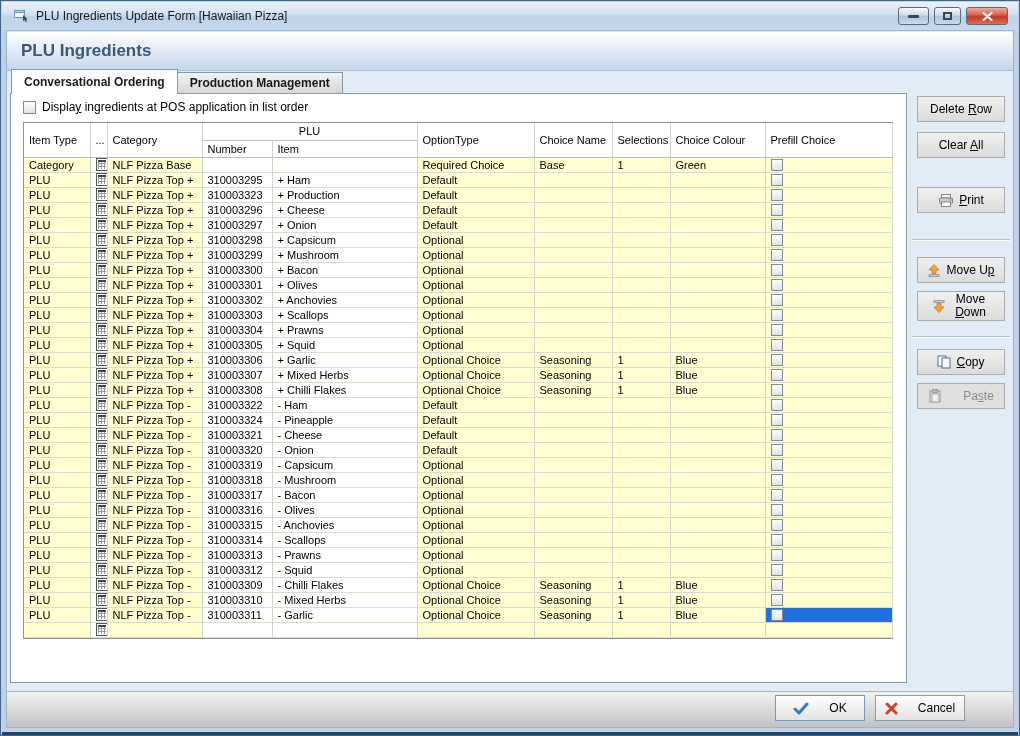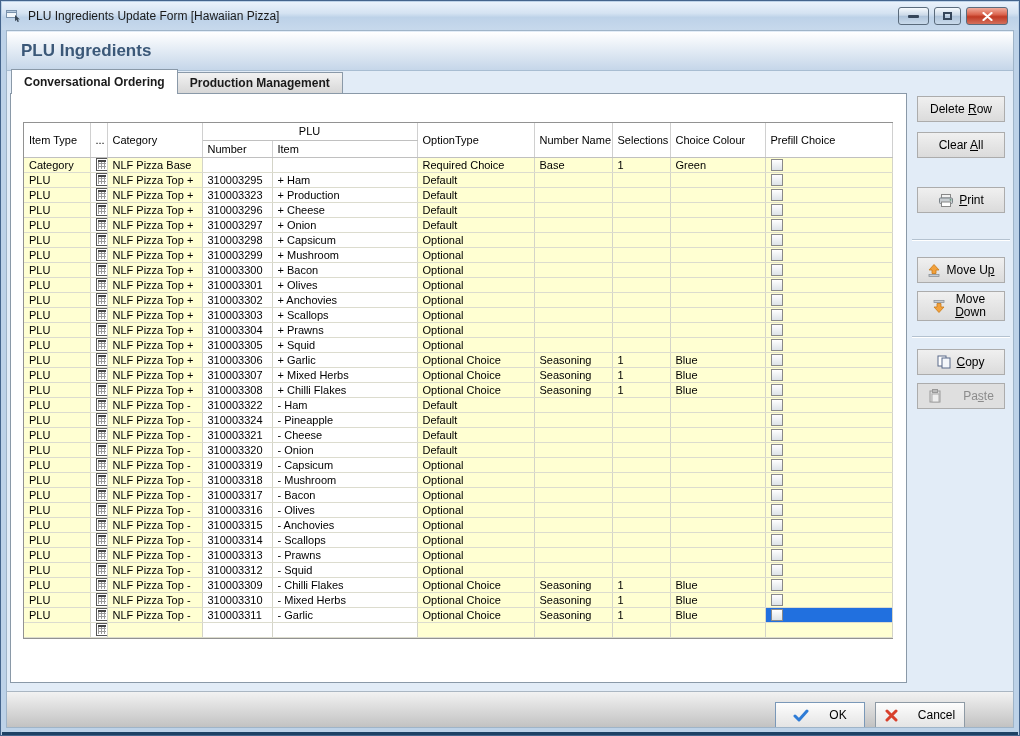--- a/index.html
+++ b/index.html
@@ -7,21 +7,21 @@
   u { text-decoration:underline; }
 
   .window { position:relative; width:1020px; height:736px; background:#BDD2E8;
             border:1px solid #44648C; overflow:hidden; }
   .window::after { content:""; position:absolute; left:1px; right:1px; bottom:0; height:3px;
                    background:#1E4164; }
 
   
   .titlebar { position:absolute; top:1px; left:1px; right:1px; height:28px;
               background:linear-gradient(#EAF2FB 0%, #D5E3F2 40%, #BDD2E8 55%, #C7D9EC 100%);
-              display:flex; align-items:center; padding-left:4px; }
+              display:flex; align-items:center; padding-left:12px; }
   .titlebar-title { font-size:12px; color:#1A1A1A; margin-left:6px; }
   .winbtns { position:absolute; right:10px; top:5px; display:flex; gap:5px; }
   .winbtn { height:18px; border:1px solid #5A6B7C; border-radius:3px;
             background:linear-gradient(#F6FAFD, #CBD9E8 45%, #AFC4DA 52%, #C9DAEB 100%);
             display:flex; align-items:center; justify-content:center; }
   .winbtn.min { width:31px; }
   .winbtn.max { width:27px; }
   .winbtn.close { width:42px;
             background:linear-gradient(#F0AC9C, #DC6650 40%, #C03A24 55%, #D4705C 100%); }
   .glyph-min { width:11px; height:3px; background:#35465A; border-radius:1px; }
@@ -82,21 +82,21 @@
              font-size:12px; color:#000; display:flex; align-items:center; justify-content:center;
              gap:5px; text-align:center; line-height:13px; }
   .sidebtn svg { flex:none; }
   .sidebtn.disabled { color:#8C8C8C; background:#DFDFDF;gap:21px; }
   .sep { position:absolute; left:905px; width:98px; height:2px;
          border-top:1px solid #B4C2D0; border-bottom:1px solid #FFFFFF; }
 
   
   .footer { position:absolute; left:0; right:0; bottom:0; height:36px;
             background:linear-gradient(#F2F2F2,#C2C2C2); border-top:1px solid #AAB6C2; }
-  .footbtn { position:absolute; top:10px; width:90px; height:26px;
+  .footbtn { position:absolute; top:3px; width:90px; height:26px;
              border:1px solid #8E9AA5; background:linear-gradient(#FDFDFD,#E4E4E4);
              font-size:12px; color:#000; display:flex; align-items:center; justify-content:center; gap:20px; }
   .footbtn.ok { left:768px; border-color:#7A98B8; }
   .footbtn.cancel { left:868px; }
 </style>
 </head>
 <body>
 
 <div class="window">
 
@@ -127,20 +127,24 @@
     <div class="page-header">
       <span>PLU Ingredients</span>
     </div>
 
     <div class="tabstrip">
       <div class="tab active">Conversational Ordering</div>
       <div class="tab inactive">Production Management</div>
     </div>
 
     <div class="tabpanel">
+      <div class="optionrow">
+        <span class="cb"></span>
+        <span>Displa<u>y</u> ingredients at POS application in list order</span>
+      </div>
 
       <div class="gridwrap">
         <table class="grid">
           <colgroup>
             <col style="width:66px">
               <col style="width:17px">
               <col style="width:95px">
             <col style="width:70px">
               <col style="width:145px">
               <col style="width:117px">
@@ -149,21 +153,21 @@
               <col style="width:95px">
               <col style="width:127px">
           </colgroup>
           <thead>
             <tr>
               <th rowspan="2">Item Type</th>
               <th rowspan="2">...</th>
               <th rowspan="2">Category</th>
               <th colspan="2" class="center">PLU</th>
               <th rowspan="2">OptionType</th>
-              <th rowspan="2">Number Name</th>
+              <th rowspan="2">Choice Name</th>
               <th rowspan="2">Selections</th>
               <th rowspan="2">Choice Colour</th>
               <th rowspan="2">Prefill Choice</th>
             </tr>
             <tr>
               <th>Number</th>
               <th>Item</th>
             </tr>
           </thead>
           <tbody>

